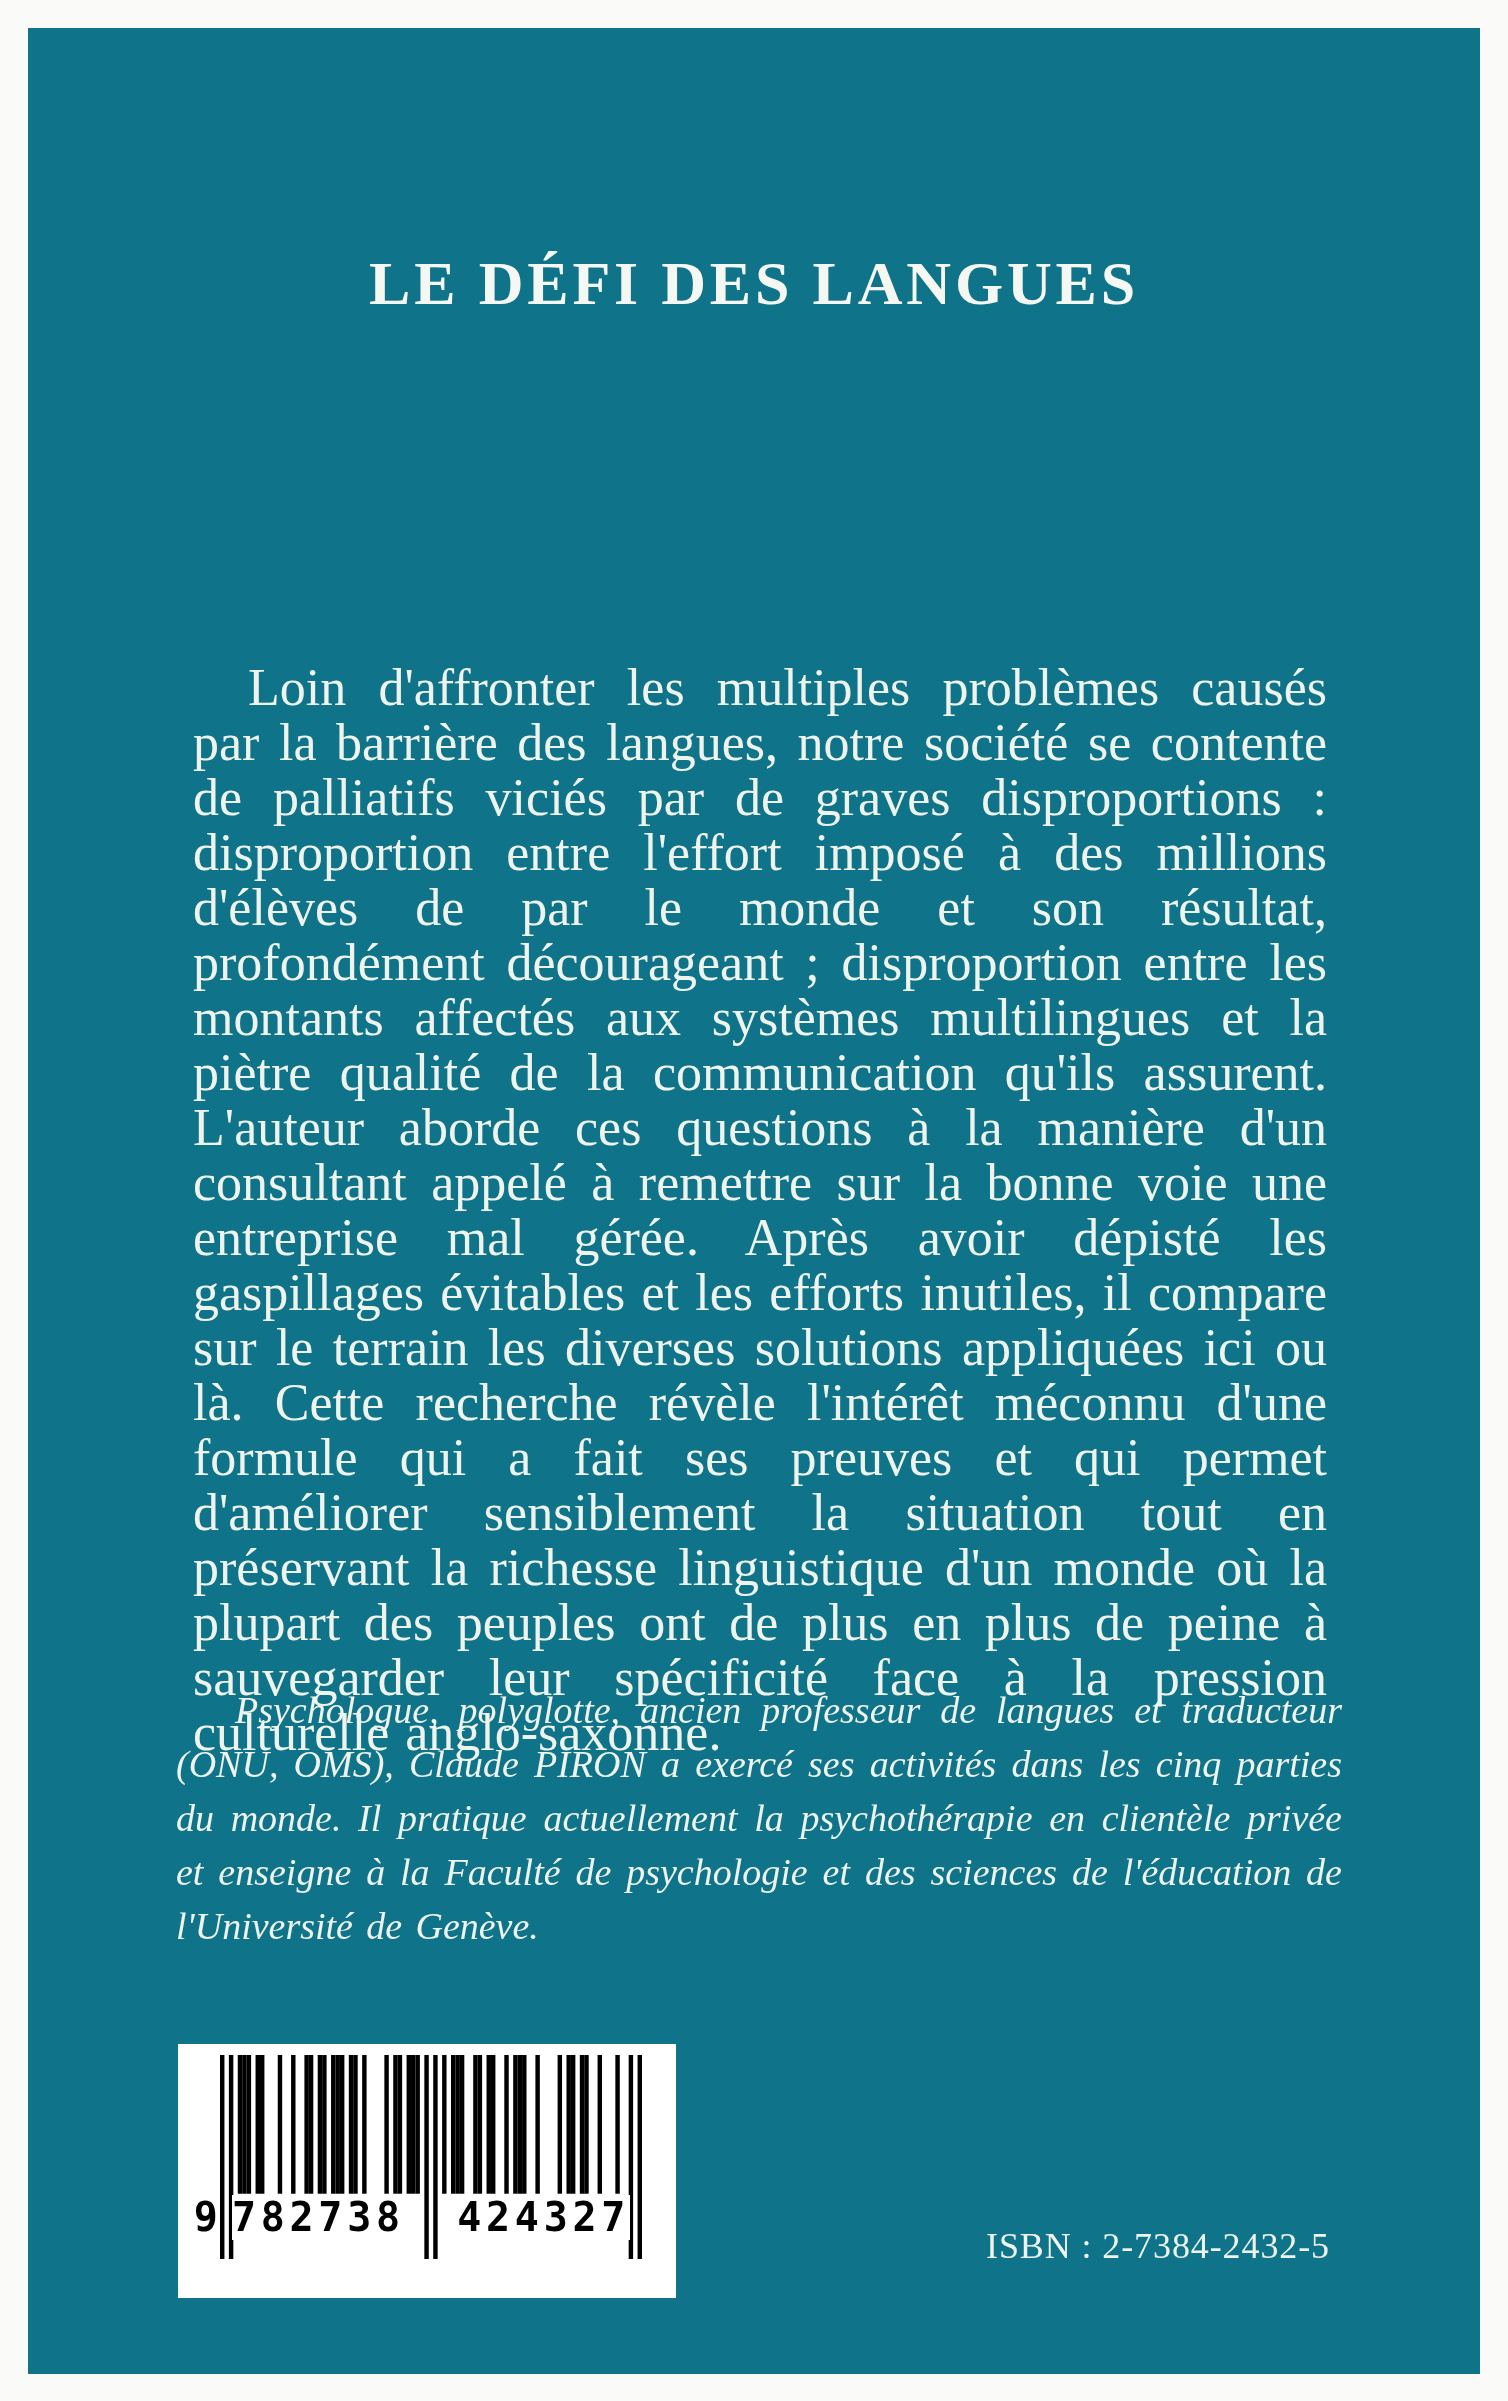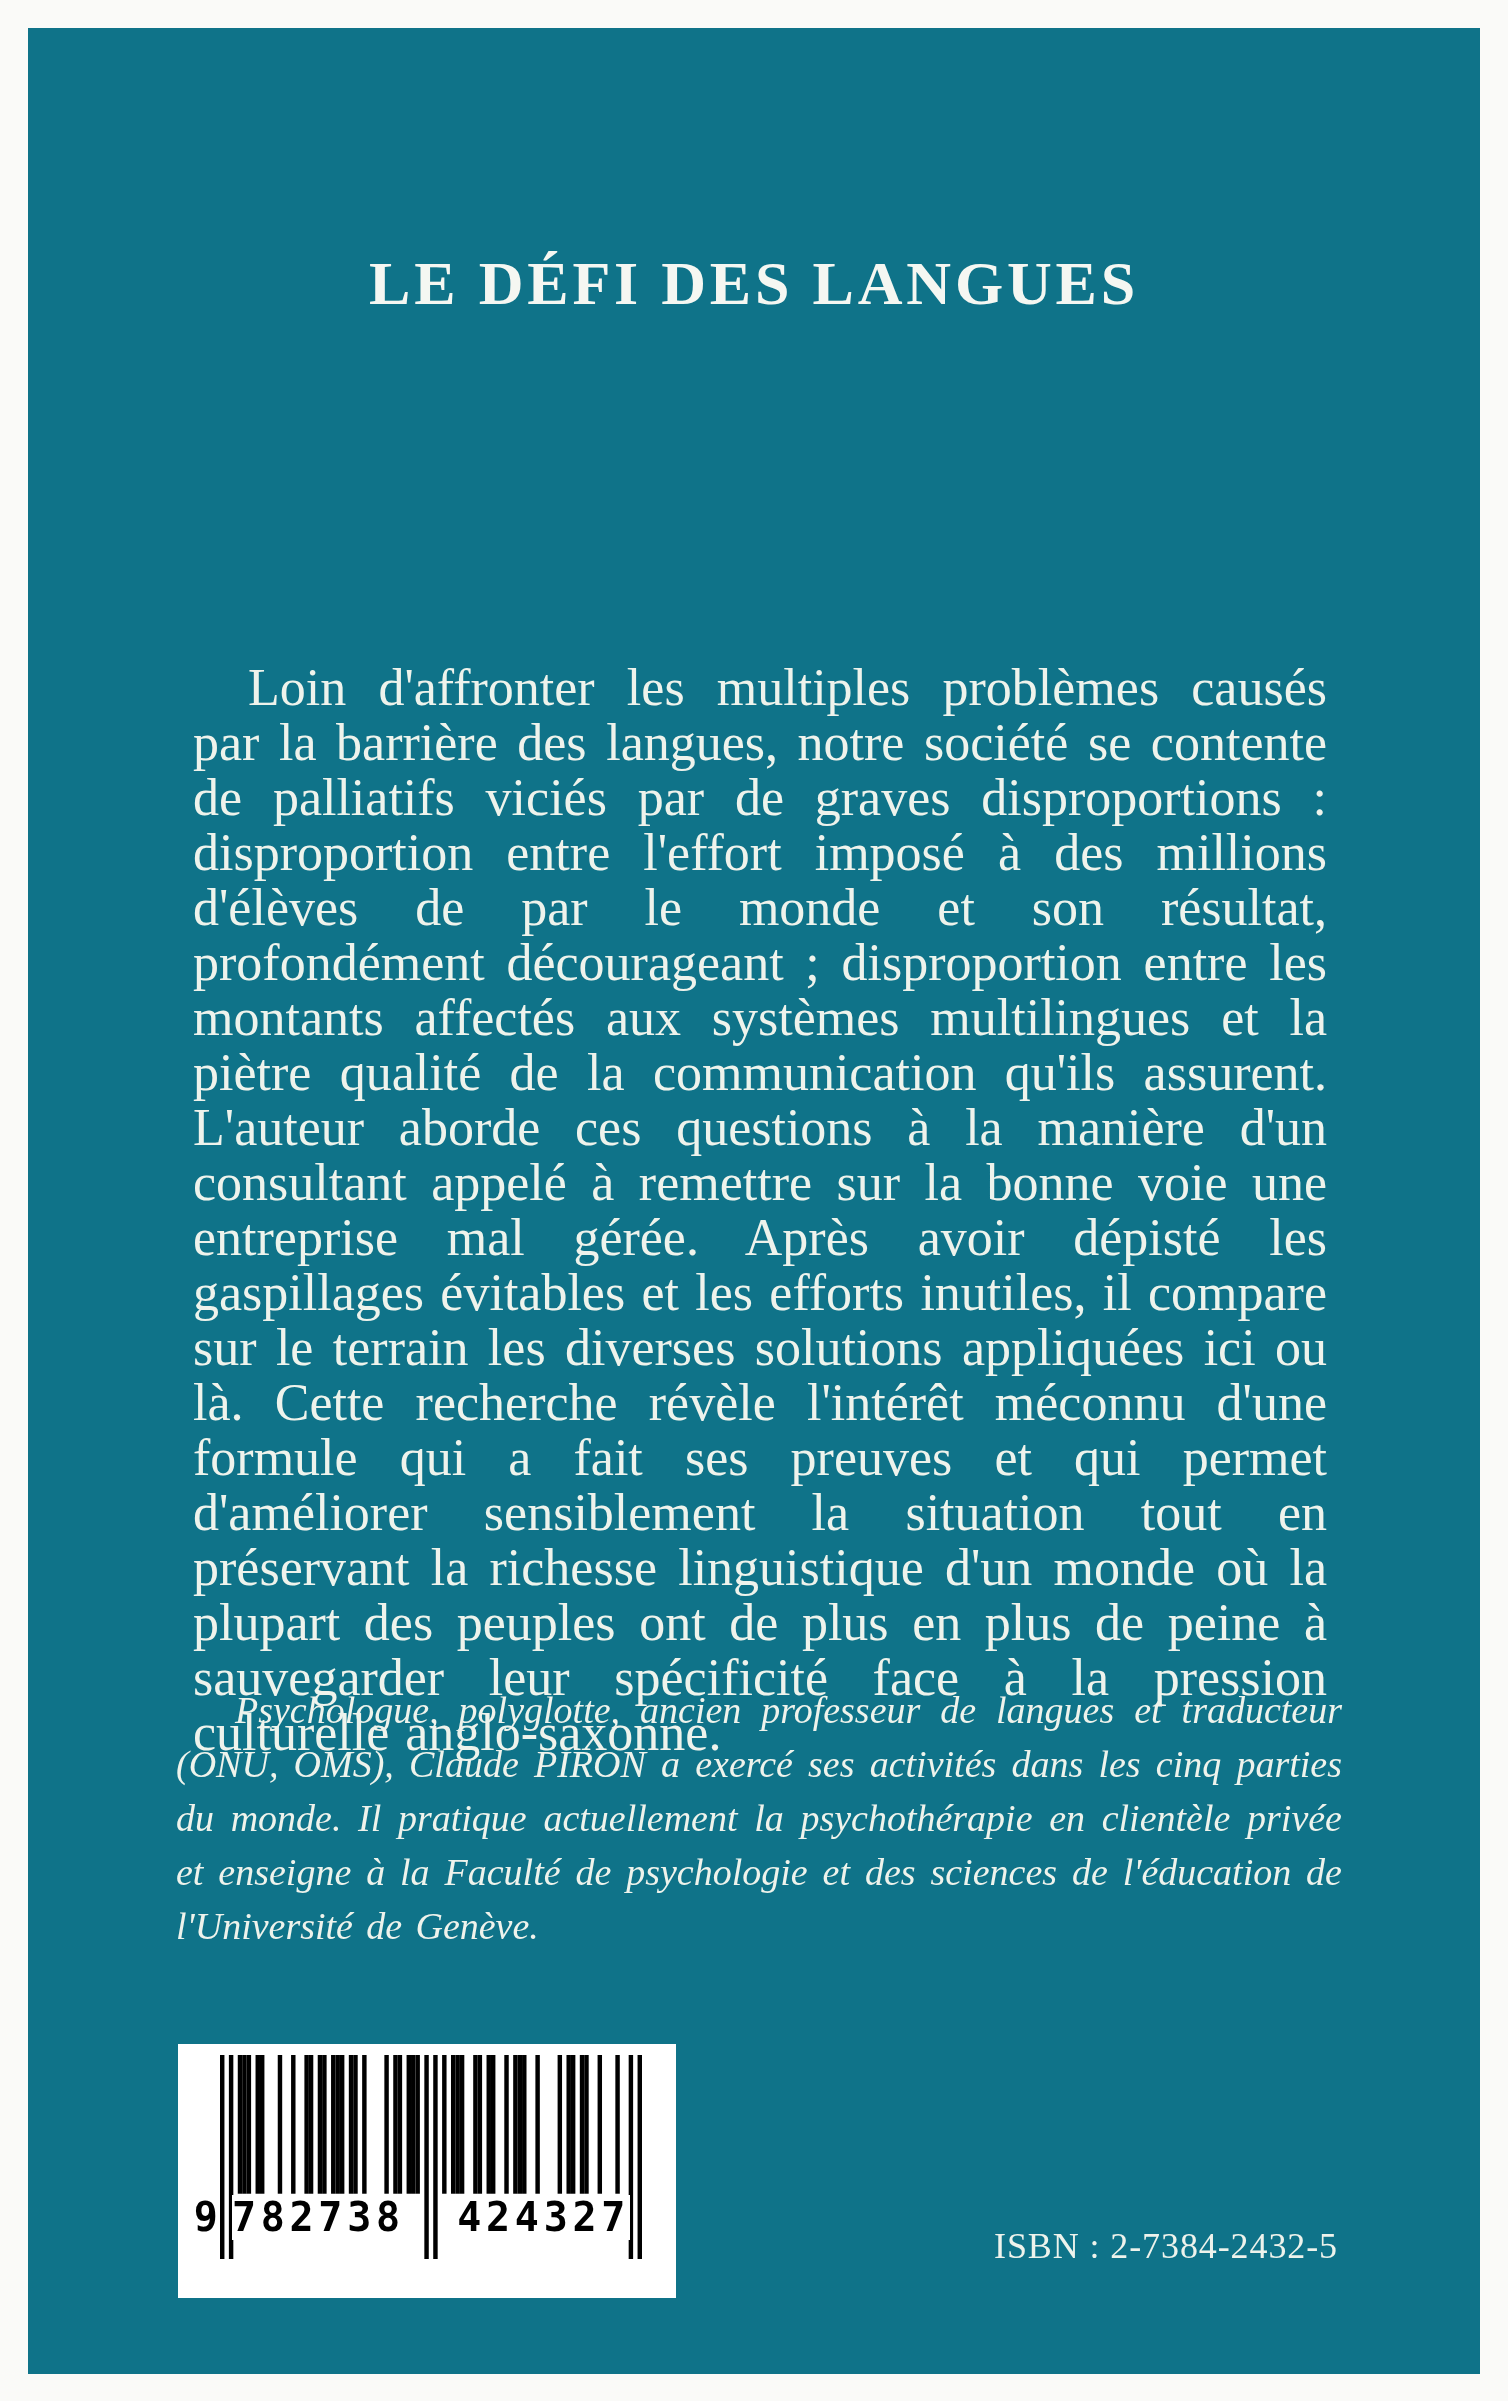--- a/index.html
+++ b/index.html
@@ -93,21 +93,21 @@
     color: #000;
     line-height: 45px;
     background: #fff;
   }
   .bc-first { left: 1.9px; width: 38px; text-align: right; }
   .bc-left  { left: 54px; width: 189px; letter-spacing: 4.7px; }
   .bc-right { left: 263px; width: 189px; text-align: right; letter-spacing: 4.7px; }
   .isbn {
     position: absolute;
     top: 2197px;
-    right: 142px;
+    right: 150px;
     color: #eef3ec;
     font-size: 36px;
     letter-spacing: 0.9px;
     margin: 0;
   }
 </style>
 </head>
 <body>
 
 <div class="page">

